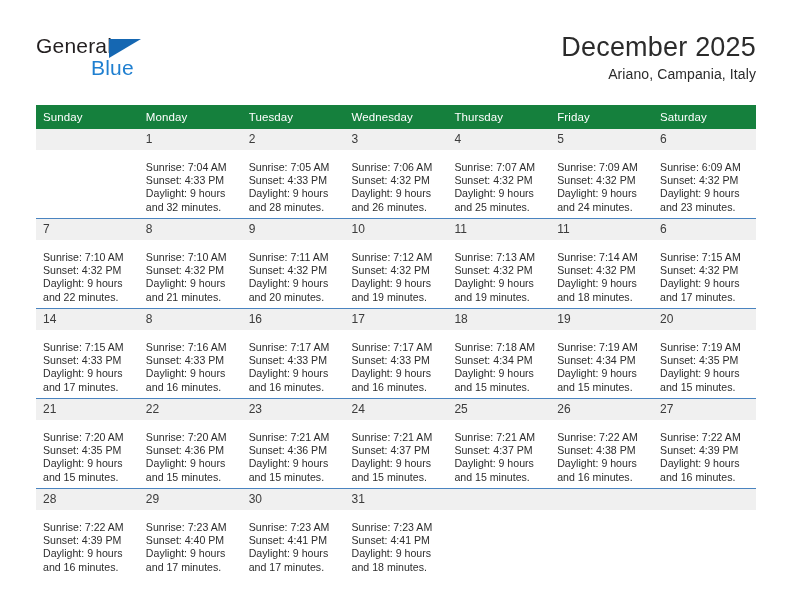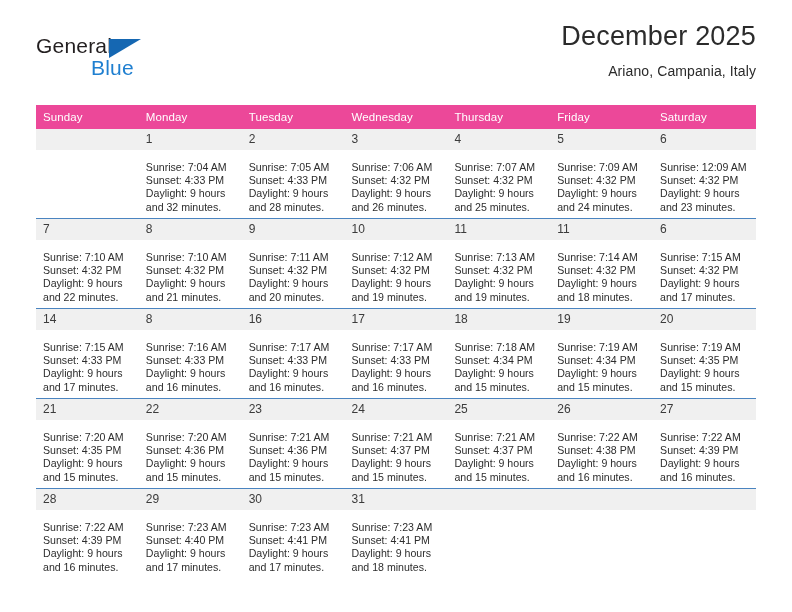--- a/index.html
+++ b/index.html
@@ -61,49 +61,49 @@
     left: 55px;
     top: 22px;
     font-size: 21px;
     letter-spacing: 0.2px;
     color: #1f7fd0;
     font-family: "Liberation Sans", sans-serif;
   }
   .title-block {
     position: absolute;
     right: 36px;
-    top: 19px;
+    top: 30px;
     text-align: right;
   }
   .cal-title {
     font-size: 27px;
     color: #2b2b2b;
     font-weight: normal;
     line-height: 34px;
     letter-spacing: 0.2px;
   }
   .cal-subtitle {
     font-size: 14px;
     color: #2b2b2b;
     line-height: 20px;
-    margin-top: 8px;
+    margin-top: 0;
     letter-spacing: 0.1px;
   }
 
   
   .calendar {
     position: absolute;
     left: 36px;
     top: 105px;
     width: 720px;
     border-collapse: collapse;
     table-layout: fixed;
   }
   .calendar th {
-    background: #ec4899;
+    background: #15803d;
     color: #ffffff;
     font-size: 11.5px;
     font-weight: normal;
     text-align: left;
     padding: 5px 0 5px 7px;
     height: 14px;
     letter-spacing: 0.1px;
   }
   .calendar col { width: 102.85px; }
 
@@ -251,21 +251,21 @@
                 <div>Sunset: 4:32 PM</div>
                 <div>Daylight: 9 hours</div>
                 <div>and 24 minutes.</div>
               </div>
             </div>
           </td>
           <td>
             <div class="cell">
               <div class="cell-daynum">6</div>
               <div class="cell-body">
-                <div>Sunrise: 12:09 AM</div>
+                <div>Sunrise: 6:09 AM</div>
                 <div>Sunset: 4:32 PM</div>
                 <div>Daylight: 9 hours</div>
                 <div>and 23 minutes.</div>
               </div>
             </div>
           </td>
         </tr>
         <tr class="week-row">
           <td>
             <div class="cell">

